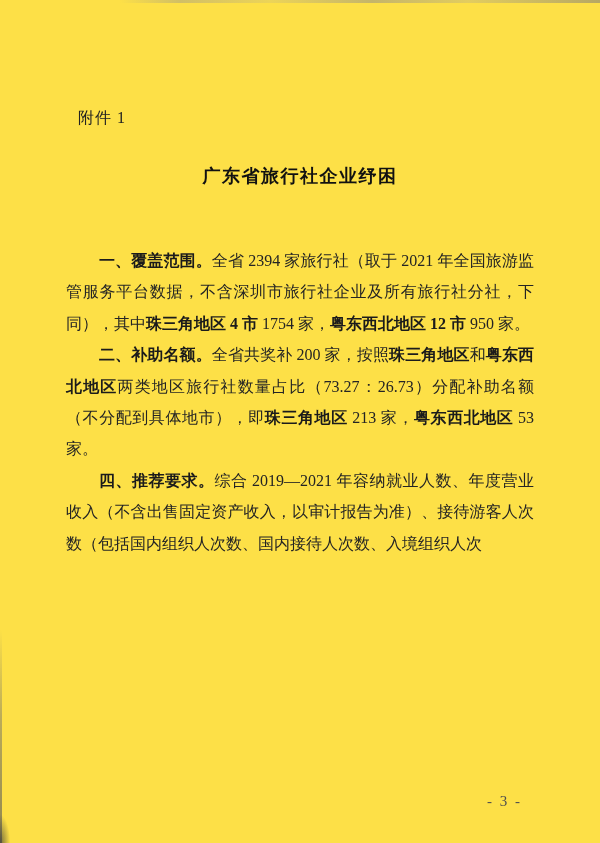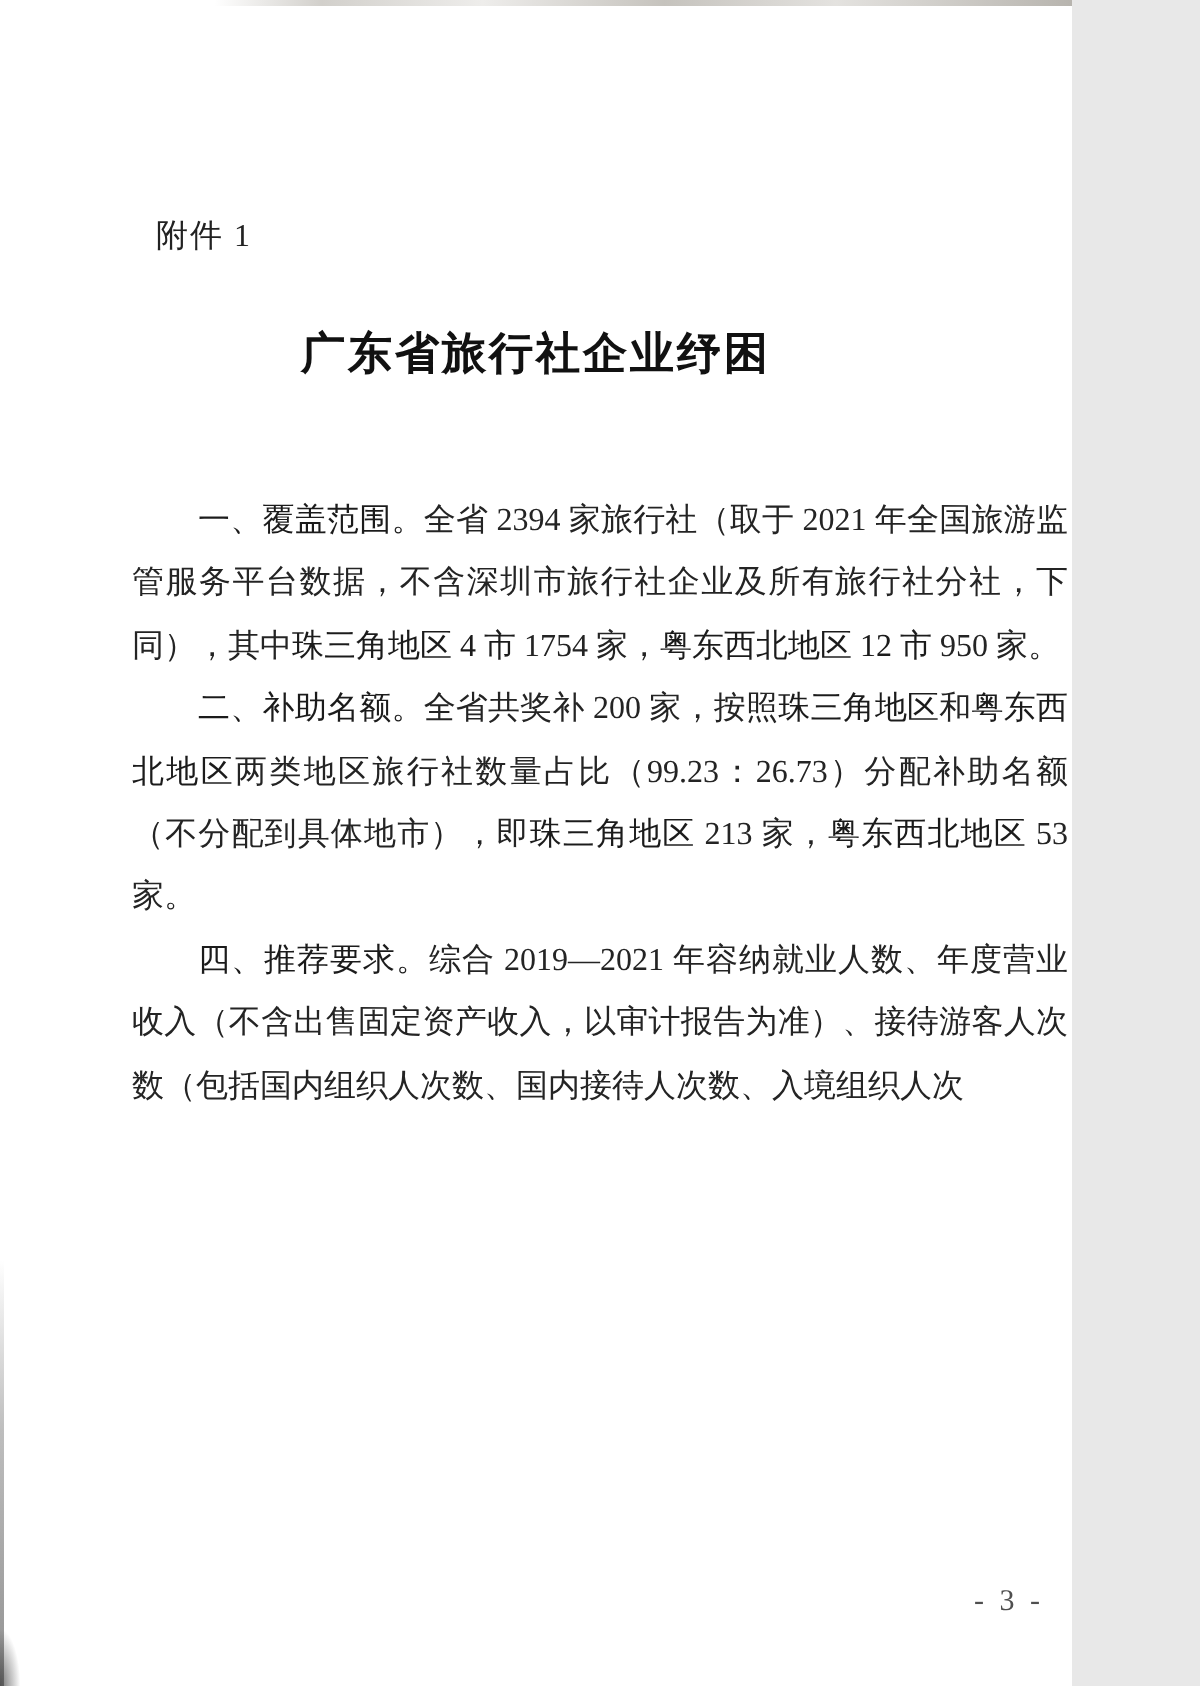--- a/index.html
+++ b/index.html
@@ -3,22 +3,22 @@
 <meta charset="utf-8">
 <style>
   html, body { margin: 0; padding: 0; }
   body {
     width: 600px; height: 843px;
     background: #e8e8e8;
     font-family: "Liberation Serif", "DejaVu Serif", serif;
   }
   .page {
     position: relative;
-    width: 536px; height: 843px;
-    background: #ffffff;
+    width: 600px; height: 843px;
+    background: #fde047;
     overflow: hidden;
     color: #262626;
   }
   
   .scan-edge-top {
     position: absolute; top: 0; left: 0; right: 0; height: 3px;
     background: linear-gradient(to right,
       rgba(150,145,135,0) 0%,
       rgba(150,145,135,0) 20%,
       rgba(155,150,140,0.45) 30%,
@@ -39,37 +39,37 @@
     background: radial-gradient(ellipse at left bottom,
       rgba(55,55,55,0.7), rgba(55,55,55,0) 72%);
   }
   .attachment-label {
     position: absolute; left: 78px; top: 108px;
     font-size: 16px; letter-spacing: 1px; color: #222;
   }
   .doc-title {
     position: absolute; top: 162px; left: 0; width: 100%;
     margin: 0; text-align: center;
-    font-size: 22px; line-height: 29px;
+    font-size: 18px; line-height: 29px;
     font-weight: 700; letter-spacing: 1.5px; color: #111;
   }
   .doc-title .title-line { display: block; }
   .doc-body {
     position: absolute; left: 66px; top: 245px; width: 468px;
     font-size: 16px; line-height: 31.4px;
     text-align: justify; text-justify: inter-character;
     color: #242424;
   }
   .para {
     margin: 0; padding: 0;
     text-indent: 33px;
     word-break: break-all;
   }
   .seg { font-weight: 400; }
-  .seg.bold { font-weight: 400; color: #1b1b1b; }
+  .seg.bold { font-weight: 700; color: #1b1b1b; }
   .page-number {
     position: absolute; top: 793px; left: 487px;
     font-size: 15px; letter-spacing: 2px; color: #4f4f4f;
   }
 </style>
 </head>
 <body>
 
 <div class="page">
 
@@ -78,19 +78,19 @@
   <div class="scan-smudge"></div>
 
   <div class="attachment-label">附件 1</div>
 
   <h1 class="doc-title">
     <span class="title-line">广东省旅行社企业纾困</span>
   </h1>
 
   <div class="doc-body">
       <p class="para"><span class="seg bold">一、覆盖范围。</span><span class="seg">全省 2394 家旅行社（取于 2021 年全国旅游监管服务平台数据，不含深圳市旅行社企业及所有旅行社分社，下同），其中</span><span class="seg bold">珠三角地区 4 市</span><span class="seg"> 1754 家，</span><span class="seg bold">粤东西北地区 12 市</span><span class="seg"> 950 家。</span></p>
-      <p class="para"><span class="seg bold">二、补助名额。</span><span class="seg">全省共奖补 200 家，按照</span><span class="seg bold">珠三角地区</span><span class="seg">和</span><span class="seg bold">粤东西北地区</span><span class="seg">两类地区旅行社数量占比（99.23：26.73）分配补助名额（不分配到具体地市），即</span><span class="seg bold">珠三角地区</span><span class="seg"> 213 家，</span><span class="seg bold">粤东西北地区</span><span class="seg"> 53 家。</span></p>
+      <p class="para"><span class="seg bold">二、补助名额。</span><span class="seg">全省共奖补 200 家，按照</span><span class="seg bold">珠三角地区</span><span class="seg">和</span><span class="seg bold">粤东西北地区</span><span class="seg">两类地区旅行社数量占比（73.27：26.73）分配补助名额（不分配到具体地市），即</span><span class="seg bold">珠三角地区</span><span class="seg"> 213 家，</span><span class="seg bold">粤东西北地区</span><span class="seg"> 53 家。</span></p>
       <p class="para"><span class="seg bold">四、推荐要求。</span><span class="seg">综合 2019—2021 年容纳就业人数、年度营业收入（不含出售固定资产收入，以审计报告为准）、接待游客人次数（包括国内组织人次数、国内接待人次数、入境组织人次</span></p>
     </div>
 
   <div class="page-number">- 3 -</div>
 
 </div>
 
 </body></html>

